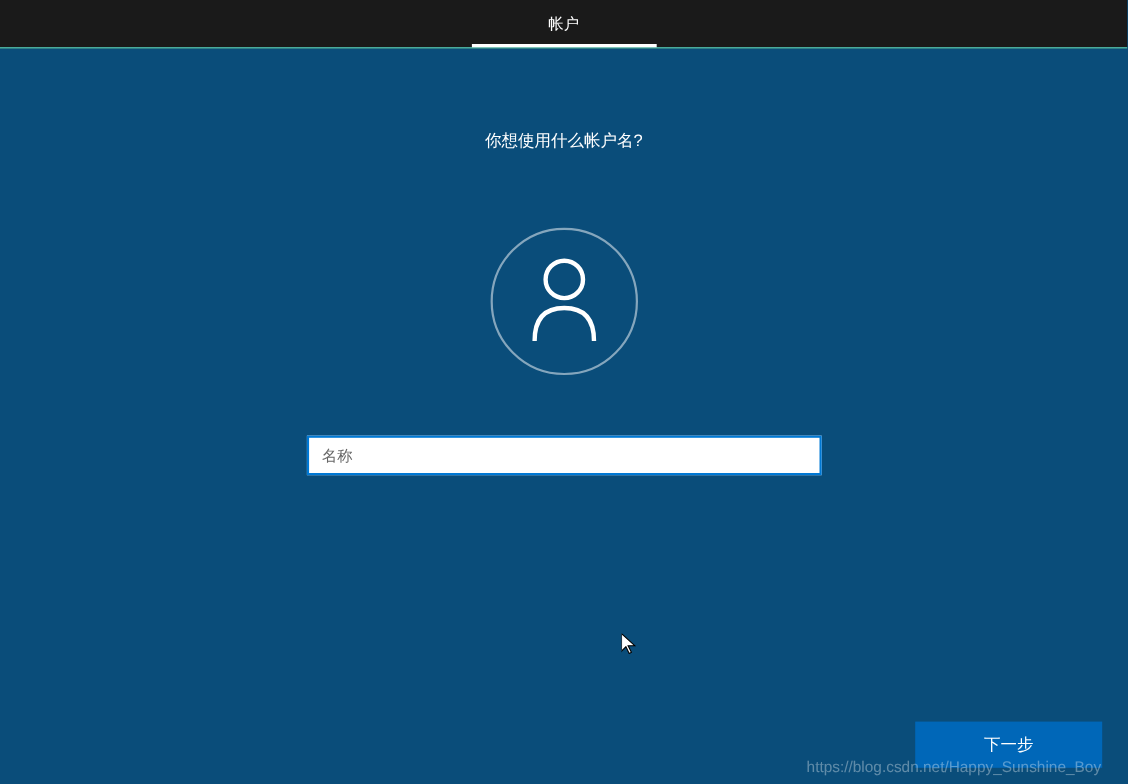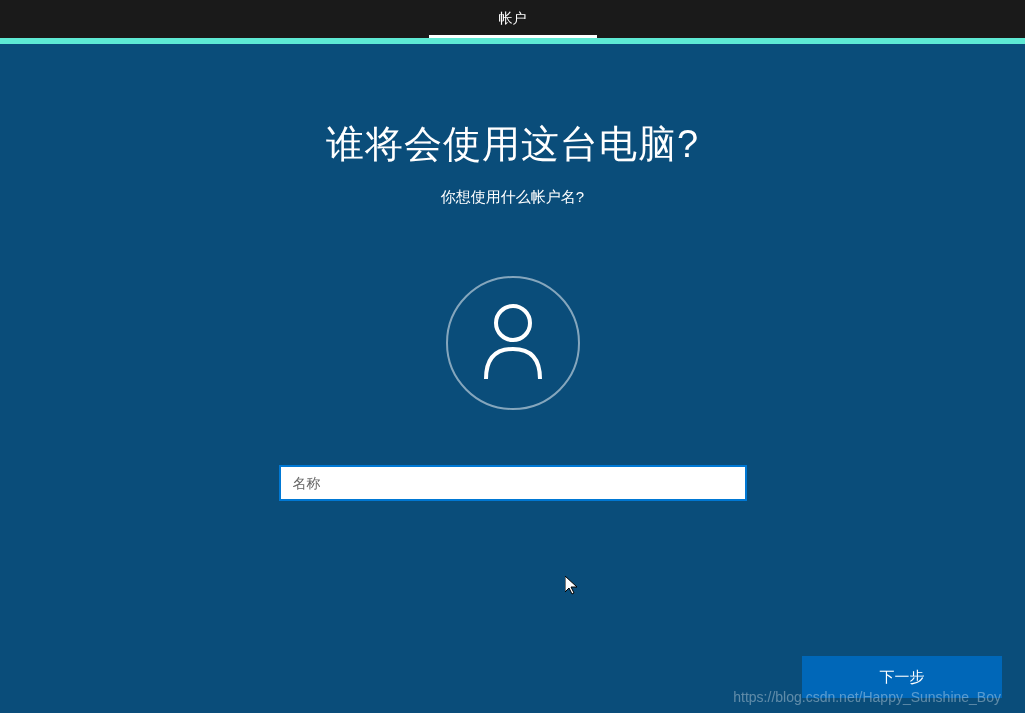--- a/index.html
+++ b/index.html
@@ -14,21 +14,21 @@
       font-family: "Microsoft YaHei", "Segoe UI", sans-serif;
       overflow: hidden;
       position: relative;
     }
     .header {
       height: 44px;
       background: #1a1a1a;
       display: flex;
       align-items: center;
       justify-content: center;
-      border-bottom: 6px solid #5eead4;
+      border-bottom: 1px solid #5eead4;
     }
     .tab {
       color: #ccc;
       font-size: 14px;
       padding: 0 70px;
       height: 100%;
       display: flex;
       align-items: center;
       position: relative;
     }
@@ -87,21 +87,21 @@
       outline: none;
       font-family: inherit;
     }
     .name-input::placeholder {
       color: #666;
     }
     .next-button {
       position: absolute;
       bottom: 15px;
       right: 23px;
-      width: 200px;
+      width: 170px;
       height: 42px;
       background: #0067b8;
       color: #fff;
       border: none;
       font-size: 15px;
       cursor: pointer;
       font-family: inherit;
     }
     .watermark {
       position: absolute;
@@ -121,21 +121,20 @@
 </head>
 <body>
 
 <div class="header">
   <div class="tab active">
     <span>帐户</span>
   </div>
 </div>
 
 <div class="content">
-  <h1 class="title">谁将会使用这台电脑?</h1>
   <p class="subtitle">你想使用什么帐户名?</p>
 
   <div class="avatar-circle">
     <span>
       <svg viewBox="0 0 70 80" fill="none" stroke="#fff" stroke-width="4">
         <circle cx="35" cy="22" r="17"></circle>
         <path d="M 8 78 Q 8 48 35 48 Q 62 48 62 78"></path>
       </svg>
     </span>
   </div>

